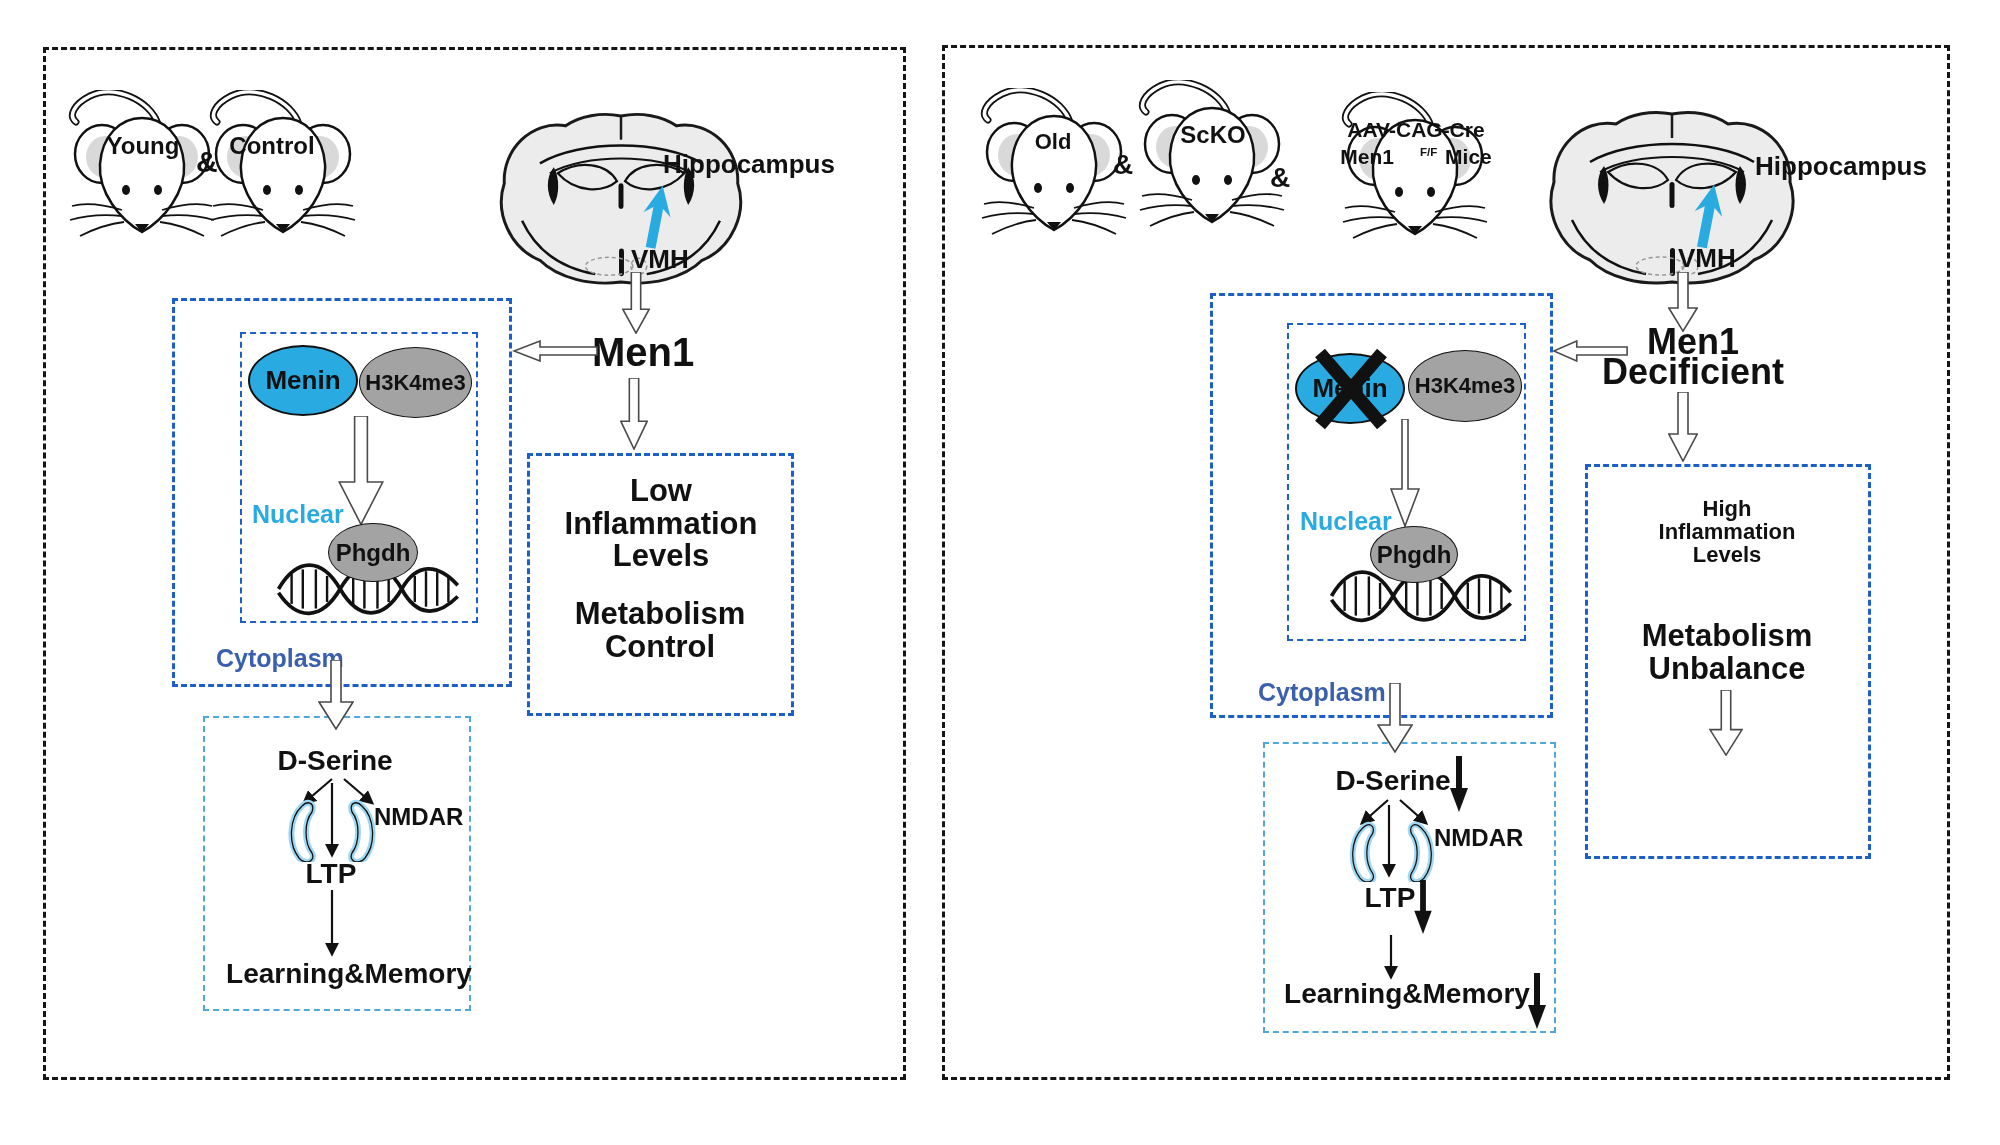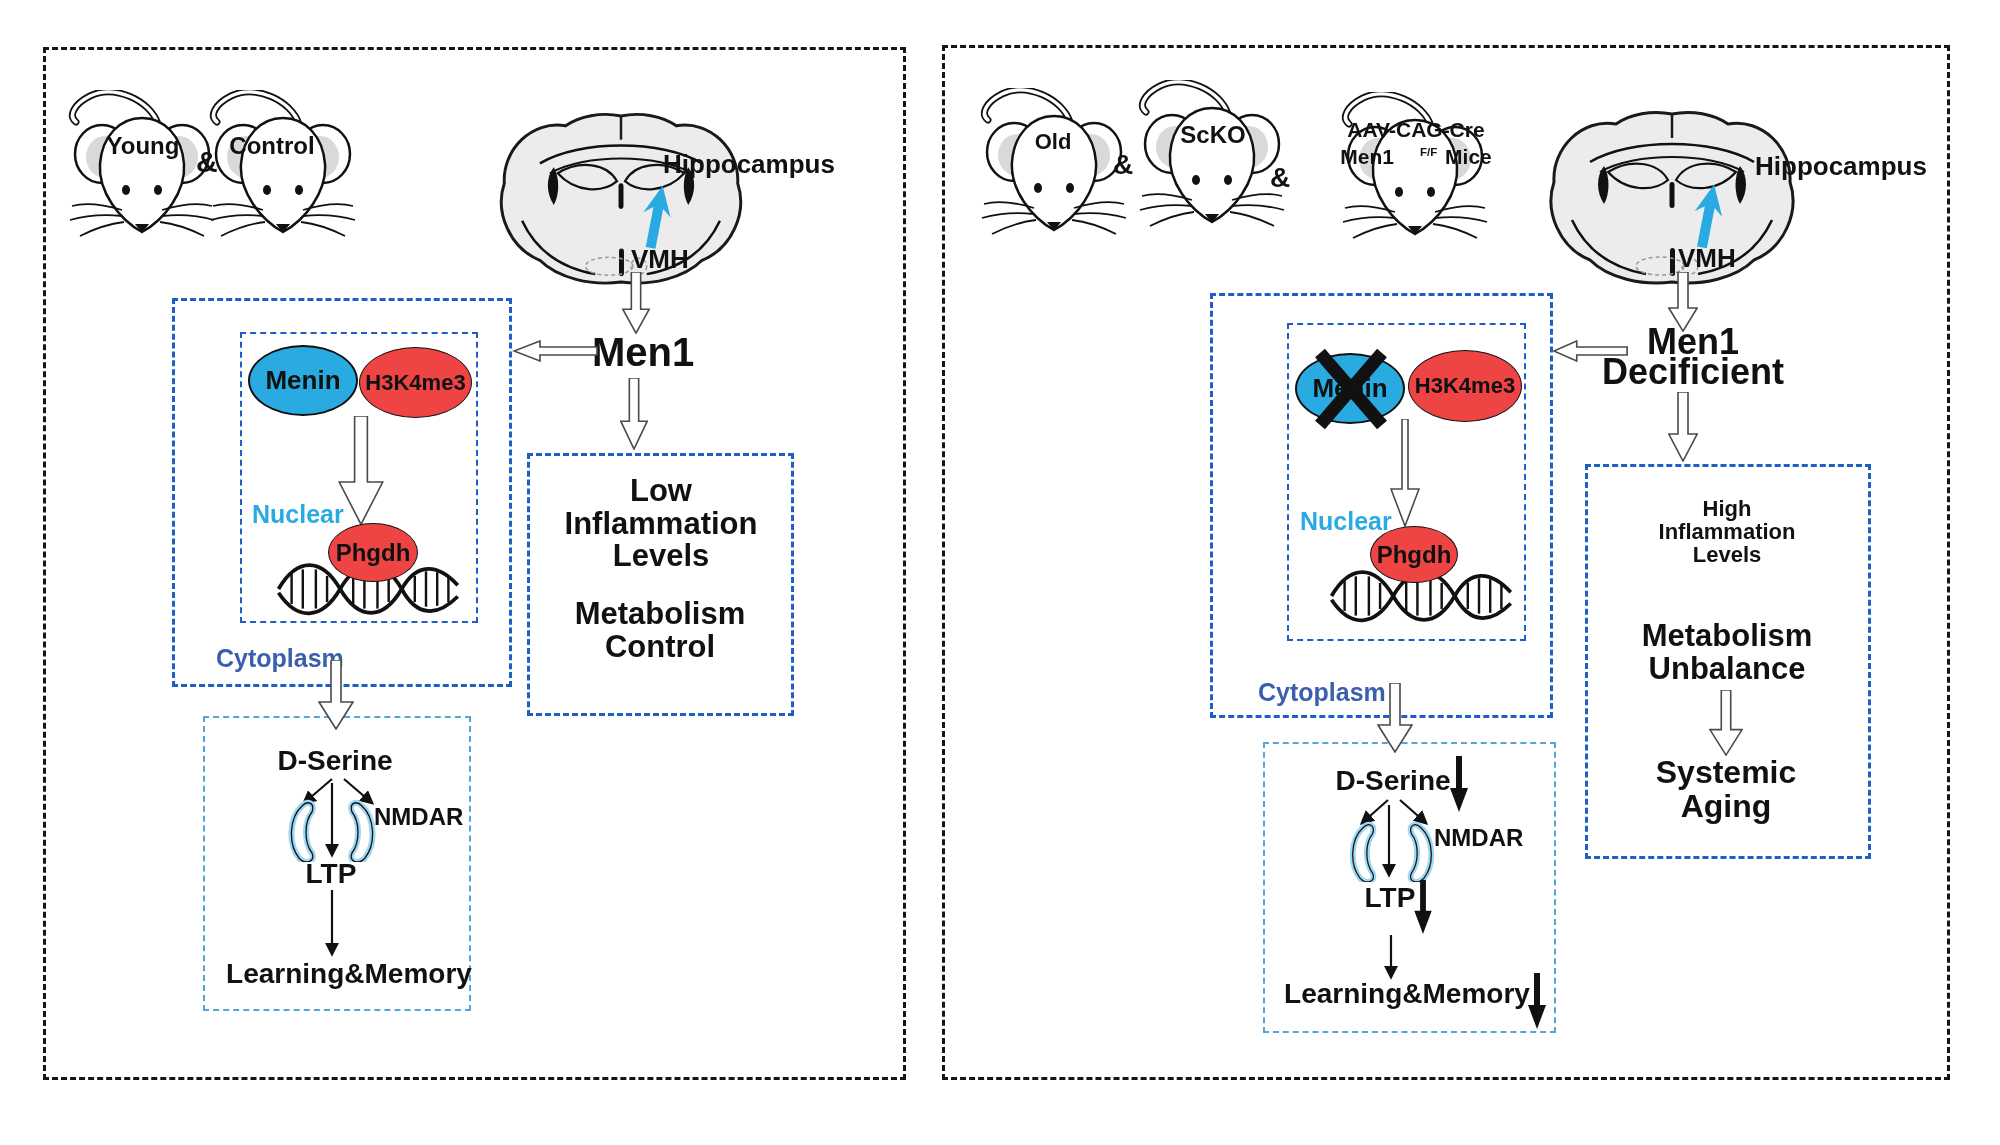--- a/index.html
+++ b/index.html
@@ -11,21 +11,21 @@
   }
   .panel { position:absolute; border:3px dashed #151515; background:transparent; }
   .box   { position:absolute; border:3px dashed #1D5FC6; }
   .box-light { position:absolute; border:2px dashed #51A7DA; }
   .t { position:absolute; font-weight:bold; color:#111; white-space:nowrap; line-height:1.05; }
   .cx { transform: translateX(-50%); }
   .ctr { text-align:center; }
   .ellipse {
     position:absolute; border:2px solid #111; border-radius:50%;
     display:flex; align-items:center; justify-content:center;
-    font-weight:bold; color:#111; background:#ef4444; z-index:3;
+    font-weight:bold; color:#111; background:#a3a3a3; z-index:3;
   }
   .blue-fill { background:#29ABE2; }
   .abs { position:absolute; }
   .ha path { fill:#fff; stroke:#4a4a4a; stroke-width:1.6; }
   .thin line, .thin path { stroke:#111; stroke-width:2.2; fill:none; }
   .nuclear-t { color:#29ABE2; }
   .cyto-t { color:#3A5FAC;margin-left:40px; }
   sup.fsup { font-size:0.55em; vertical-align:super; margin:0 2px;padding-left:24px; }
 </style>
 </head>
@@ -233,24 +233,20 @@
     <div>Inflammation</div>
     <div>Levels</div>
   </div>
   <div class="t cx ctr" style="left:1727px; top:620px; font-size:31px;">
     <div>Metabolism</div>
     <div>Unbalance</div>
   </div>
   <svg class="abs ha" style="left:1709px; top:690px;" width="34" height="66" viewBox="0 0 36 70" preserveAspectRatio="none">
       <path d="M13,0 H23 V42 H35 L18,69 L1,42 H13 Z" vector-effect="non-scaling-stroke"></path>
     </svg>
-  <div class="t cx ctr" style="left:1726px; top:756px; font-size:32px;">
-    <div>Systemic</div>
-    <div>Aging</div>
-  </div>
 
   <div class="box" style="left:1210px; top:293px; width:343px; height:425px;"></div>
   <div class="box" style="left:1287px; top:323px; width:239px; height:318px; border-width:2.5px;"></div>
   <div class="t nuclear-t" style="left:1300px; top:508px; font-size:25px;">Nuclear</div>
   <div class="t cyto-t" style="left:1218px; top:679px; font-size:25px;">Cytoplasm</div>
 
   <div class="ellipse blue-fill" style="left:1295px; top:353px; width:110px; height:71px; font-size:26px;">Menin</div>
   <svg class="abs" style="left:1308px; top:345px; z-index:4;" width="86" height="86">
     <line x1="12" y1="8" x2="74" y2="80" stroke="#111" stroke-width="13"></line>
     <line x1="74" y1="8" x2="12" y2="80" stroke="#111" stroke-width="13"></line>

